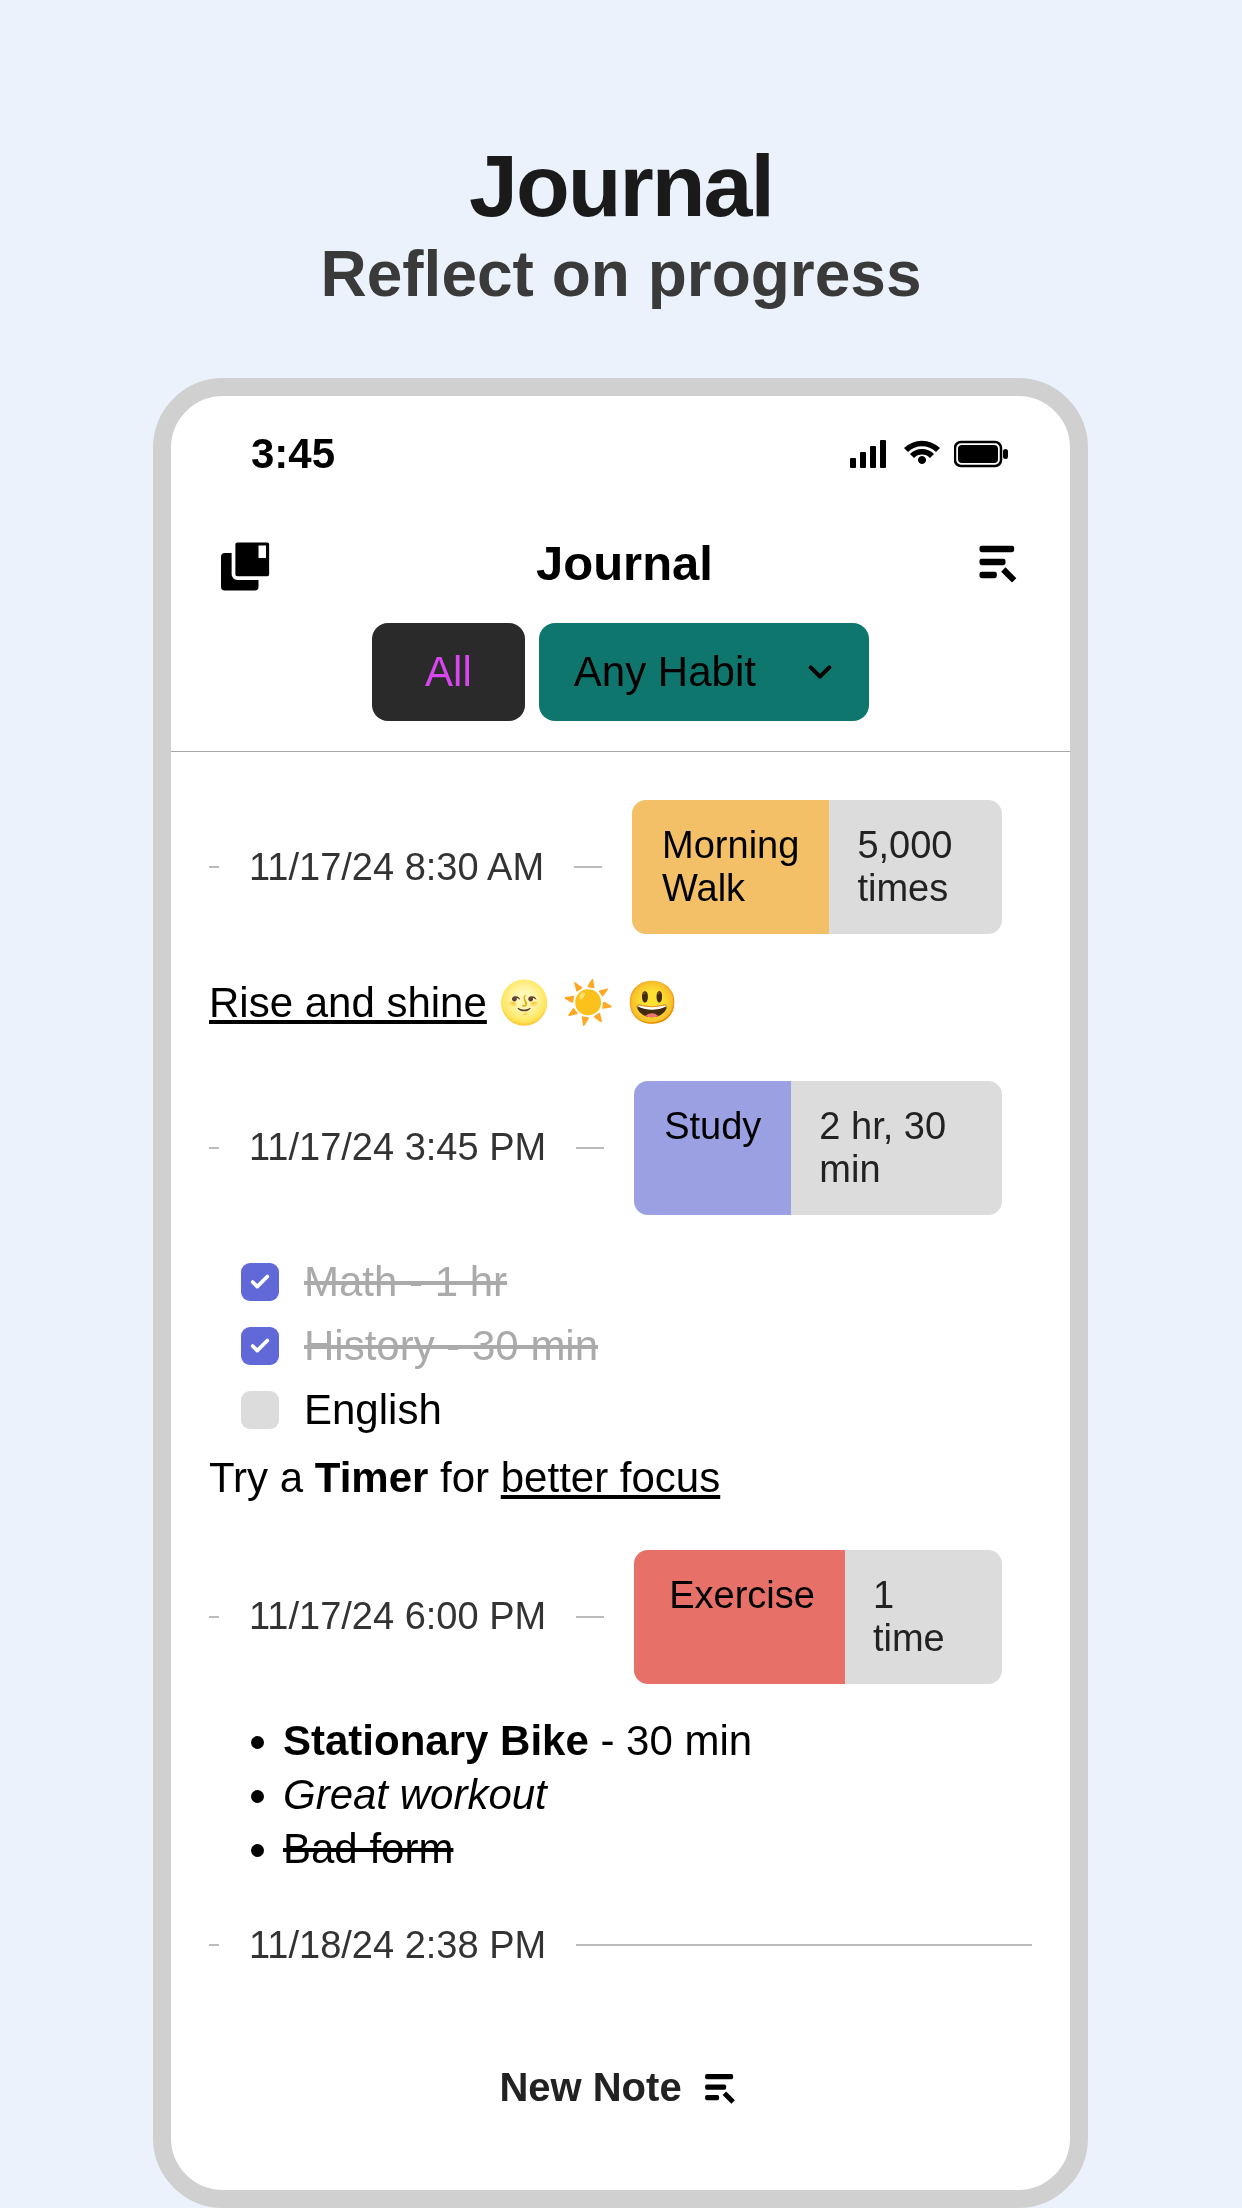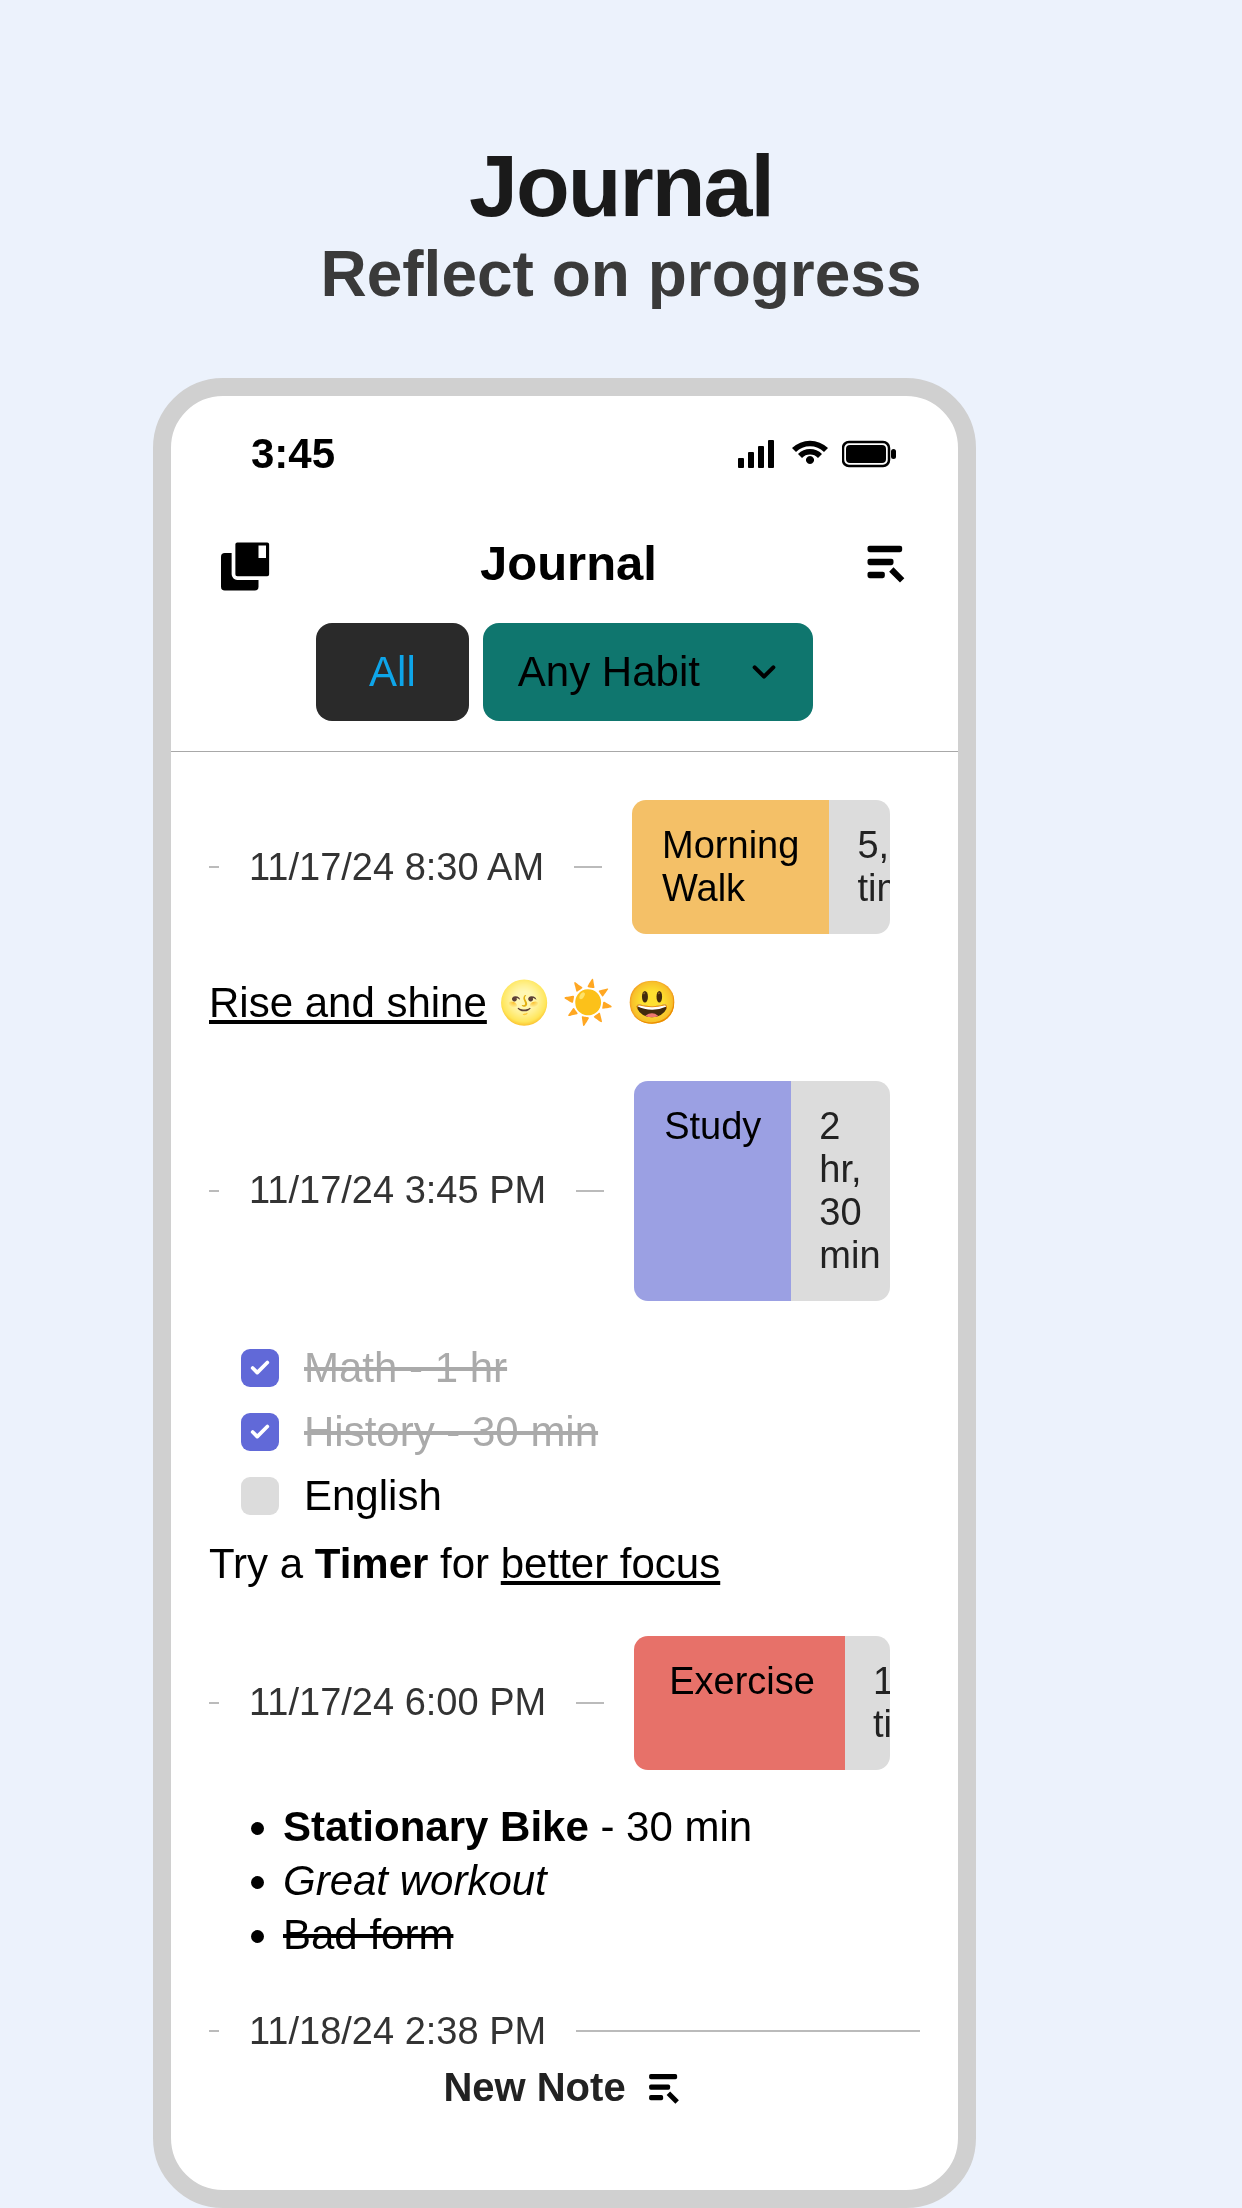--- a/index.html
+++ b/index.html
@@ -21,21 +21,21 @@
     .promo-subtitle {
       text-align: center;
       font-size: 64px;
       font-weight: 600;
       color: #3a3a3a;
     }
     .phone {
       position: absolute;
       left: 153px;
       top: 378px;
-      width: 823px;
+      width: 935px;
       height: 1830px;
       background: #fff;
       border-radius: 70px;
       border: 18px solid #d0d0d0;
       overflow: hidden;
     }
     .status-bar {
       display: flex;
       justify-content: space-between;
       align-items: center;
@@ -65,21 +65,21 @@
       justify-content: center;
       gap: 14px;
       padding: 0 0 30px 0;
     }
     .filter-pill {
       padding: 25px 53px;
       font-size: 42px;
       font-weight: 500;
       border-radius: 16px;
     }
-    .filter-pill.dark { background: #2a2a2a; color: #0ea5e9; }
+    .filter-pill.dark { background: #2a2a2a; color: #d946ef; }
     .filter-pill.light { background: #0f766e; color: #000; display: flex; align-items: center; gap: 50px; padding: 25px 35px; }
     .divider-top { border-top: 1px solid #a8a8a8; margin: 0 0 0 0; }
     .entry-block { padding: 0 38px; }
     .entry-row {
       display: flex;
       align-items: center;
       gap: 30px;
       padding-top: 48px;
     }
     .thin-line { flex: 0 0 10px; height: 2px; background: #bbb; }

